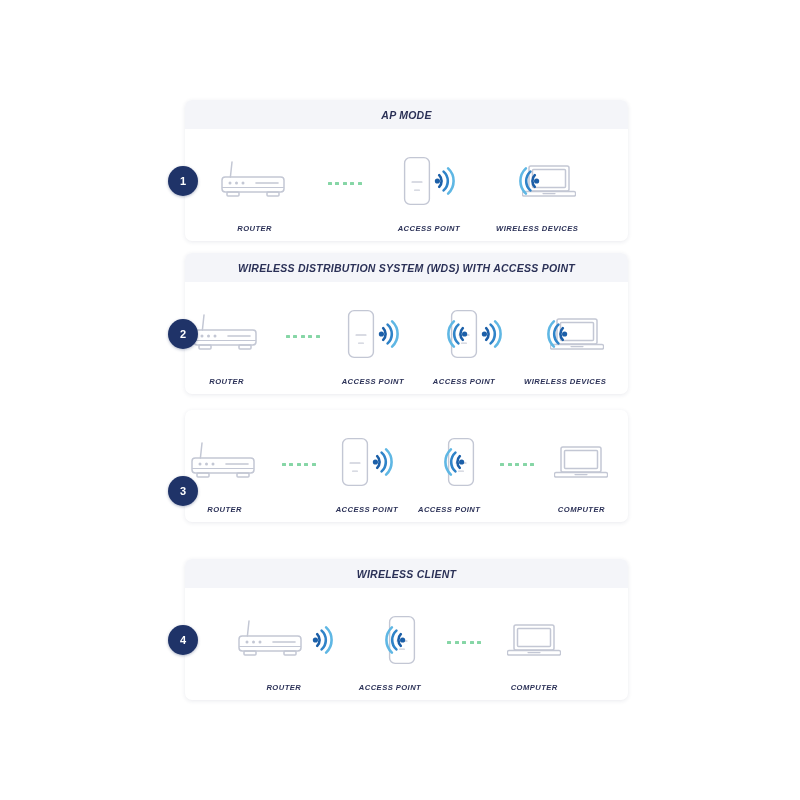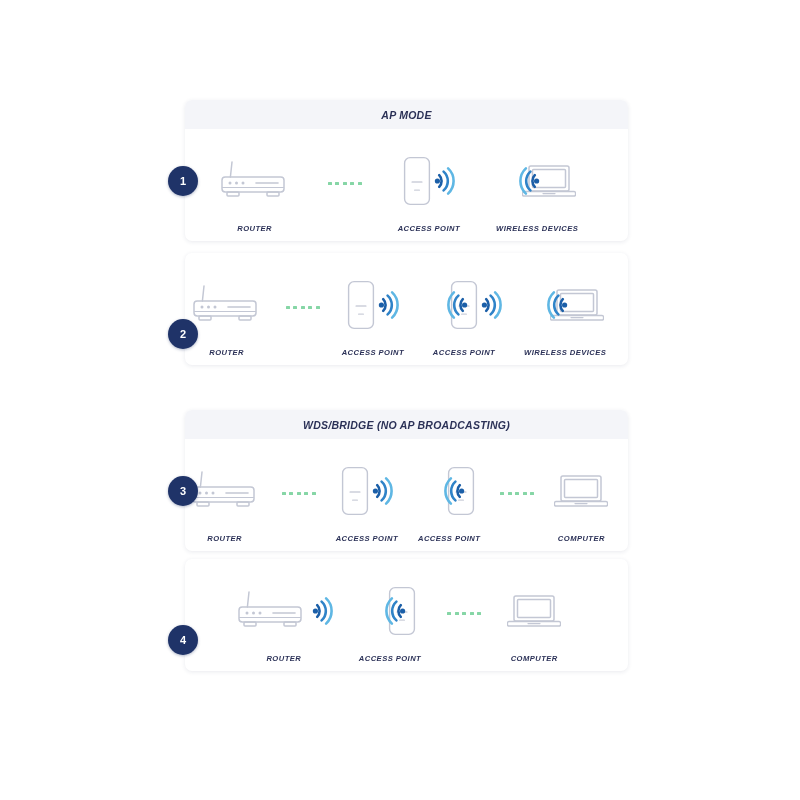--- a/index.html
+++ b/index.html
@@ -219,20 +219,23 @@
   </svg></span>
               </div>
             </div>
             <div class="node-label">WIRELESS DEVICES</div>
           </div>
         </div>
       </div>
     </div>
     <div class="badge" style="top: 319px;">2</div>
     <div class="panel" style="top: 253px;">
+      <div class="panel-header">
+        <div class="panel-title">WIRELESS DISTRIBUTION SYSTEM (WDS) WITH ACCESS POINT</div>
+      </div>
       <div class="panel-body">
         <div class="flow" style="gap: 22px; padding-top: 22px;">
           <div class="node">
             <div class="node-art">
               <div class="pair">
                 <span><svg class="art-router" viewBox="0 0 74 44" xmlns="http://www.w3.org/2000/svg">
     <g fill="none" stroke="#c3c7d4" stroke-width="1.5" stroke-linejoin="round" stroke-linecap="round">
       <line x1="14" y1="3" x2="12.4" y2="18"></line>
       <rect x="4" y="18" width="62" height="15" rx="3.2"></rect>
       <line x1="4.5" y1="28.5" x2="65.5" y2="28.5" stroke-width="1"></line>
@@ -336,23 +339,20 @@
   </svg></span>
               </div>
             </div>
             <div class="node-label">WIRELESS DEVICES</div>
           </div>
         </div>
       </div>
     </div>
     <div class="badge" style="top: 476px;">3</div>
     <div class="panel" style="top: 410px;">
-      <div class="panel-header">
-        <div class="panel-title">WDS/BRIDGE (NO AP BROADCASTING)</div>
-      </div>
       <div class="panel-body">
         <div class="flow" style="gap: 20px; padding-top: 22px;">
           <div class="node">
             <div class="node-art">
               <div class="pair">
                 <span><svg class="art-router" viewBox="0 0 74 44" xmlns="http://www.w3.org/2000/svg">
     <g fill="none" stroke="#c3c7d4" stroke-width="1.5" stroke-linejoin="round" stroke-linecap="round">
       <line x1="14" y1="3" x2="12.4" y2="18"></line>
       <rect x="4" y="18" width="62" height="15" rx="3.2"></rect>
       <line x1="4.5" y1="28.5" x2="65.5" y2="28.5" stroke-width="1"></line>
@@ -447,20 +447,23 @@
   </svg></span>
               </div>
             </div>
             <div class="node-label">COMPUTER</div>
           </div>
         </div>
       </div>
     </div>
     <div class="badge" style="top: 625px;">4</div>
     <div class="panel" style="top: 559px;">
+      <div class="panel-header">
+        <div class="panel-title">WIRELESS CLIENT</div>
+      </div>
       <div class="panel-body">
         <div class="flow" style="gap: 26px; padding-top: 22px;">
           <div class="node">
             <div class="node-art">
               <div class="pair">
                 <span><svg class="art-router" viewBox="0 0 74 44" xmlns="http://www.w3.org/2000/svg">
     <g fill="none" stroke="#c3c7d4" stroke-width="1.5" stroke-linejoin="round" stroke-linecap="round">
       <line x1="14" y1="3" x2="12.4" y2="18"></line>
       <rect x="4" y="18" width="62" height="15" rx="3.2"></rect>
       <line x1="4.5" y1="28.5" x2="65.5" y2="28.5" stroke-width="1"></line>

